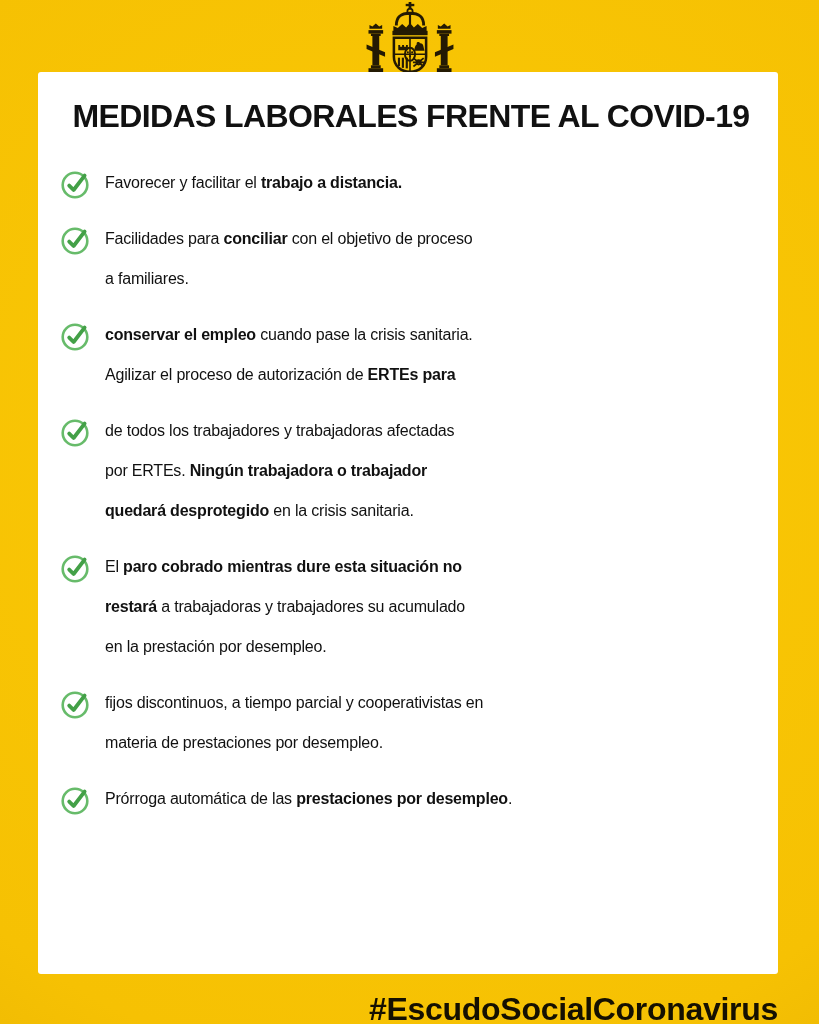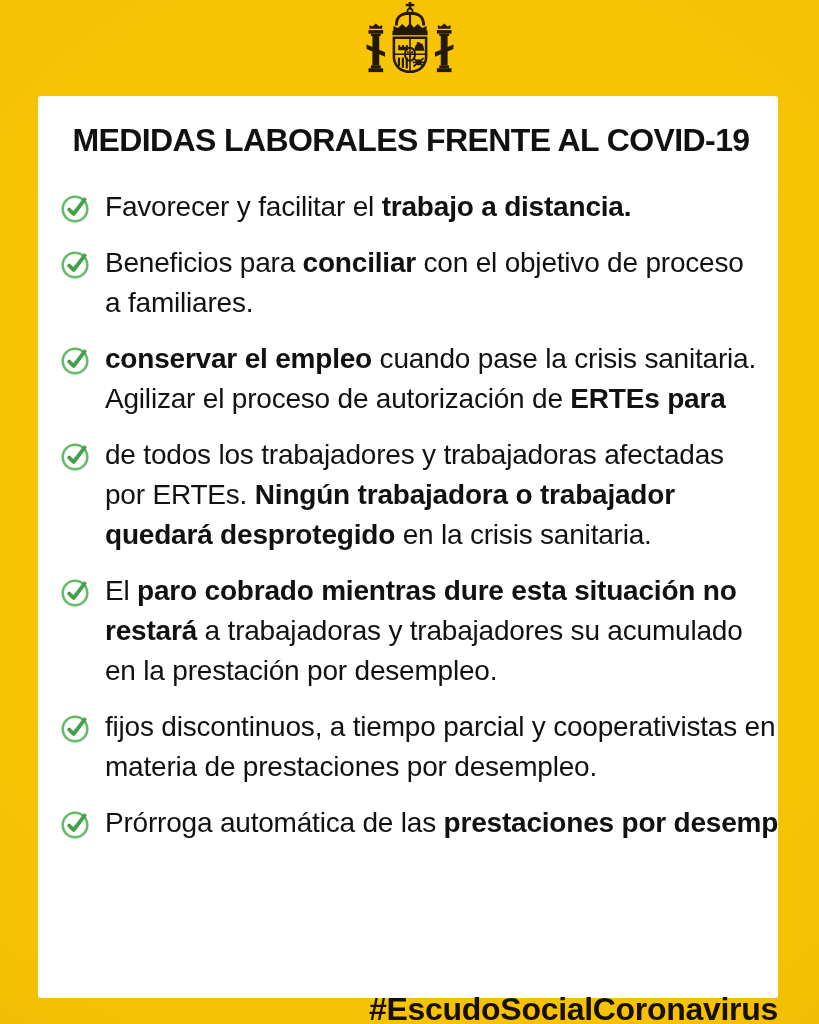--- a/index.html
+++ b/index.html
@@ -8,40 +8,40 @@
     width:819px;height:1024px;
     background:radial-gradient(140% 110% at 50% 45%, var(--bg-light) 0%, var(--bg) 55%, var(--bg-dark) 100%);
     font-family:"Liberation Sans", sans-serif;
     overflow:hidden;
   }
   .emblem{
     position:absolute;top:2px;left:50%;transform:translateX(-50%);
     color:var(--emblem);
   }
   .card{
-    position:absolute;left:38px;top:96px;width:740px;height:902px;
+    position:absolute;left:38px;top:72px;width:740px;height:902px;
     background:var(--card);border-radius:3px;
     box-sizing:border-box;
     padding:26px 16px 0 22px;
     overflow:hidden;
   }
   .title{
     margin:0 0 28px 0;
     font-size:32px;font-weight:bold;letter-spacing:-0.6px;
     text-align:center;white-space:nowrap;
     color:var(--text);
   }
   .measures{display:block;}
   .measure-item{display:flex;align-items:flex-start;margin-bottom:16px;}
   .measure-item:nth-child(4),
   .measure-item:nth-child(6){margin-top:16px;}
   .icon-col{flex:0 0 45px;padding-top:5px;}
   .text-col{flex:1 1 auto;min-width:0;}
   .line{
-    font-size:28px;line-height:40px;letter-spacing:-0.2px;
+    font-size:16px;line-height:40px;letter-spacing:-0.2px;
     color:var(--text);white-space:nowrap;
   }
   .line .b{font-weight:bold;}
   .hashtag{
     position:absolute;right:41px;top:991px;
     font-size:32px;font-weight:bold;letter-spacing:-0.3px;
     color:var(--hashtag);
   }
 </style>
 </head>
@@ -122,21 +122,21 @@
   </div>
 
   <div class="measure-item">
     <span class="icon-col">
       <svg width="31" height="31" viewBox="0 0 31 31" aria-hidden="true">
         <circle cx="15" cy="17" r="12.3" fill="none" stroke="var(--check-ring)" stroke-width="2.6"></circle>
         <path d="M9.2 17.6 L13.6 22 L24.6 7.6" fill="none" stroke="var(--check-mark)" stroke-width="3.8" stroke-linecap="round" stroke-linejoin="round"></path>
       </svg>
     </span>
     <span class="text-col">
-            <div class="line"><span>Beneficios para </span><span class="b">conciliar</span><span> con el objetivo de proceso</span></div>
+            <div class="line"><span>Facilidades para </span><span class="b">conciliar</span><span> con el objetivo de proceso</span></div>
             <div class="line"><span>a familiares.</span></div>
           </span>
   </div>
 
   <div class="measure-item">
     <span class="icon-col">
       <svg width="31" height="31" viewBox="0 0 31 31" aria-hidden="true">
         <circle cx="15" cy="17" r="12.3" fill="none" stroke="var(--check-ring)" stroke-width="2.6"></circle>
         <path d="M9.2 17.6 L13.6 22 L24.6 7.6" fill="none" stroke="var(--check-mark)" stroke-width="3.8" stroke-linecap="round" stroke-linejoin="round"></path>
       </svg>

